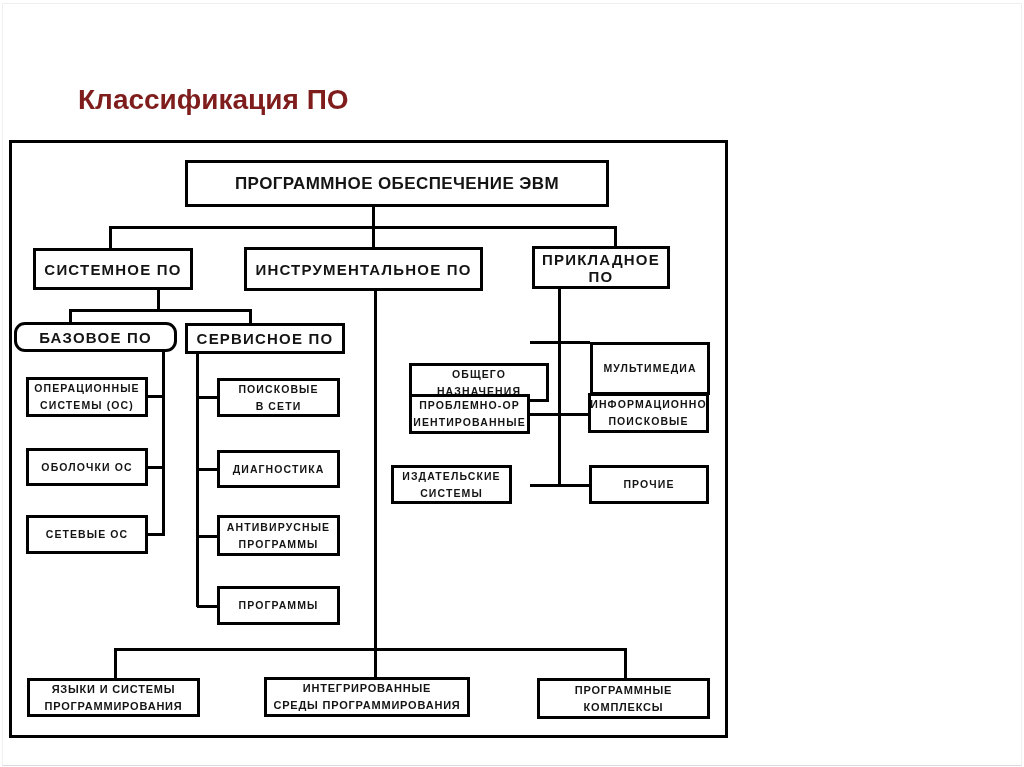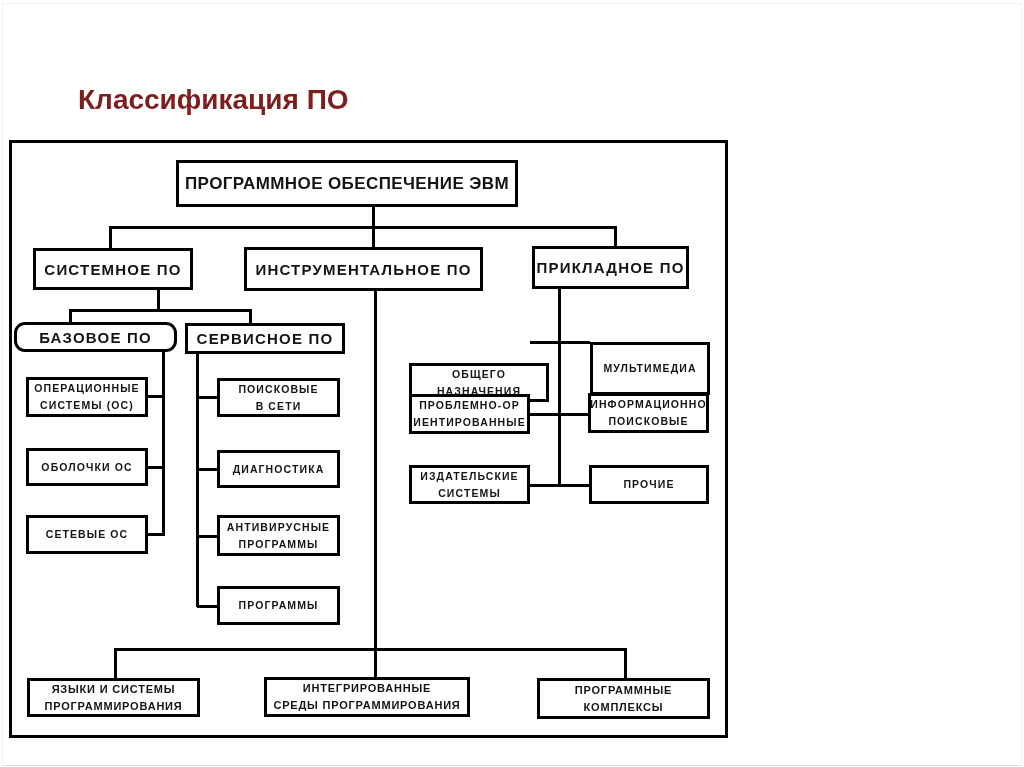--- a/index.html
+++ b/index.html
@@ -69,46 +69,46 @@
 <div class="hline" style="left:115px;top:647.5px;width:511px;height:3px;"></div>
 <div class="vline" style="left:113.5px;top:648px;width:3px;height:30px;"></div>
 <div class="vline" style="left:373.5px;top:648px;width:3px;height:29px;"></div>
 <div class="vline" style="left:623.5px;top:648px;width:3px;height:30px;"></div>
 
 <div class="vline" style="left:557.5px;top:288px;width:3px;height:199px;"></div>
 <div class="hline" style="left:530px;top:340.5px;width:60px;height:3px;"></div>
 <div class="hline" style="left:530px;top:412.5px;width:59px;height:3px;"></div>
 <div class="hline" style="left:530px;top:483.5px;width:60px;height:3px;"></div>
 
-<div class="box fs-root" style="left:176px;top:160px;width:342px;height:47px;">ПРОГРАММНОЕ ОБЕСПЕЧЕНИЕ ЭВМ</div>
+<div class="box fs-root" style="left:185px;top:160px;width:424px;height:47px;">ПРОГРАММНОЕ ОБЕСПЕЧЕНИЕ ЭВМ</div>
 
 <div class="box fs-l2" style="left:33px;top:248px;width:160px;height:42px;">СИСТЕМНОЕ ПО</div>
 <div class="box fs-l2" style="left:244px;top:247px;width:239px;height:44px;">ИНСТРУМЕНТАЛЬНОЕ ПО</div>
-<div class="box fs-l2" style="left:532px;top:246px;width:157px;height:43px;">ПРИКЛАДНОЕ ПО</div>
+<div class="box fs-l2" style="left:532px;top:246px;width:138px;height:43px;">ПРИКЛАДНОЕ ПО</div>
 
 <div class="box fs-l3" style="left:14px;top:322px;width:163px;height:30px;border-radius:11px;">БАЗОВОЕ ПО</div>
 <div class="box fs-l3" style="left:185px;top:323px;width:160px;height:31px;">СЕРВИСНОЕ ПО</div>
 
 <div class="box fs-leaf" style="left:26px;top:377px;width:122px;height:40px;">ОПЕРАЦИОННЫЕ
 СИСТЕМЫ (ОС)</div>
 <div class="box fs-leaf" style="left:26px;top:448px;width:122px;height:38px;">ОБОЛОЧКИ ОС</div>
 <div class="box fs-leaf" style="left:26px;top:515px;width:122px;height:39px;">СЕТЕВЫЕ ОС</div>
 
 <div class="box fs-leaf" style="left:217px;top:378px;width:123px;height:39px;">ПОИСКОВЫЕ
 В СЕТИ</div>
 <div class="box fs-leaf" style="left:217px;top:450px;width:123px;height:38px;">ДИАГНОСТИКА</div>
 <div class="box fs-leaf" style="left:217px;top:515px;width:123px;height:41px;">АНТИВИРУСНЫЕ
 ПРОГРАММЫ</div>
 <div class="box fs-leaf" style="left:217px;top:586px;width:123px;height:39px;">ПРОГРАММЫ</div>
 
 <div class="box fs-leaf" style="left:409px;top:323px;width:140px;height:39px;margin-top:40px;">ОБЩЕГО
 НАЗНАЧЕНИЯ</div>
 <div class="box fs-leaf" style="left:409px;top:394px;width:121px;height:40px;">ПРОБЛЕМНО-ОР
 ИЕНТИРОВАННЫЕ</div>
-<div class="box fs-leaf" style="left:409px;top:465px;width:121px;height:39px;">ИЗДАТЕЛЬСКИЕ
+<div class="box fs-leaf" style="left:391px;top:465px;width:121px;height:39px;">ИЗДАТЕЛЬСКИЕ
 СИСТЕМЫ</div>
 
 <div class="box fs-leaf" style="left:590px;top:342px;width:120px;height:53px;">МУЛЬТИМЕДИА</div>
 <div class="box fs-leaf" style="left:588px;top:393px;width:121px;height:40px;">ИНФОРМАЦИОННО
 ПОИСКОВЫЕ</div>
 <div class="box fs-leaf" style="left:589px;top:465px;width:120px;height:39px;">ПРОЧИЕ</div>
 
 <div class="box fs-bottom" style="left:27px;top:678px;width:173px;height:39px;">ЯЗЫКИ И СИСТЕМЫ
 ПРОГРАММИРОВАНИЯ</div>
 <div class="box fs-bottom" style="left:264px;top:677px;width:206px;height:40px;">ИНТЕГРИРОВАННЫЕ

